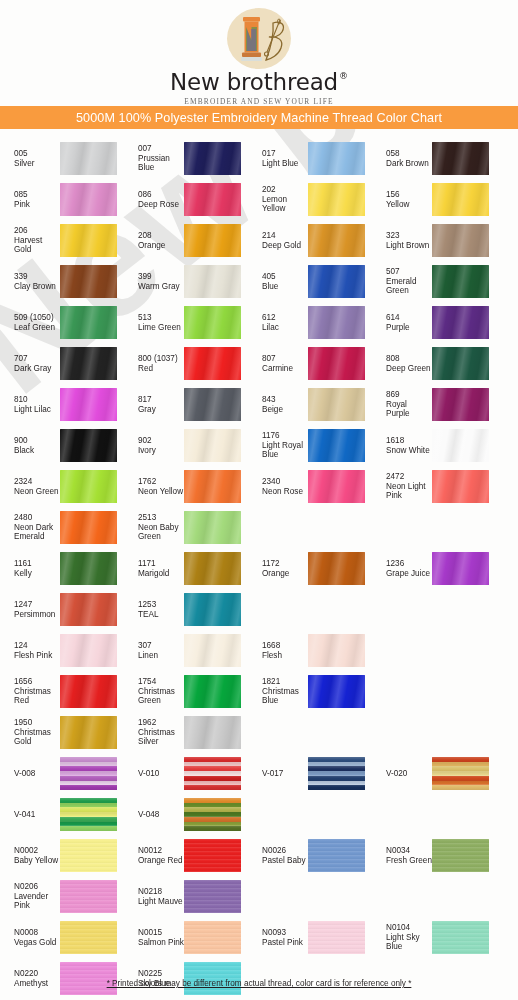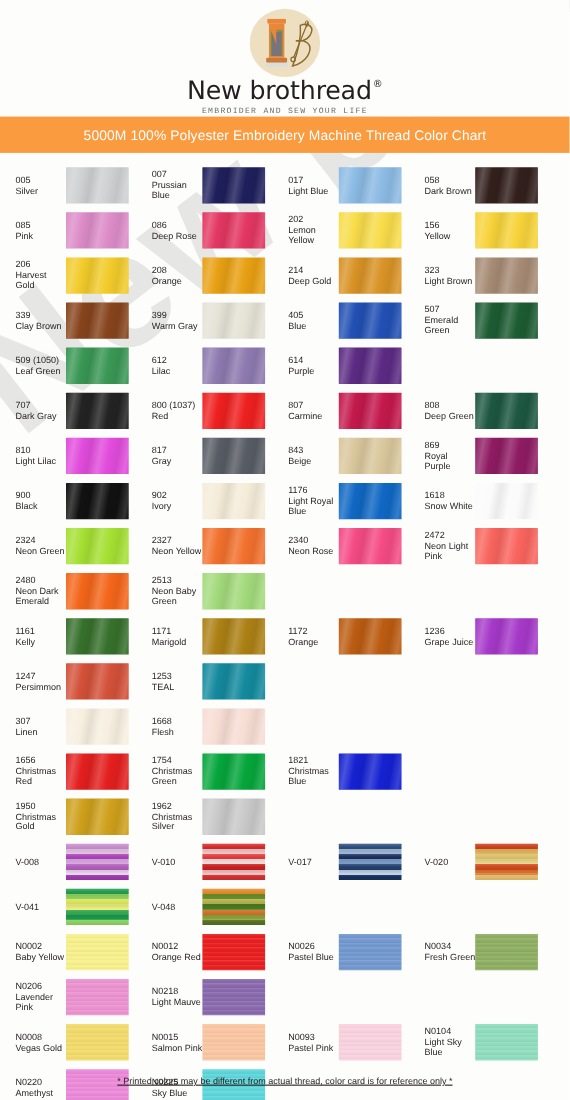--- a/index.html
+++ b/index.html
@@ -84,30 +84,30 @@
   }
   .brand-reg{
     font-family:"DejaVu Sans", sans-serif;
     font-size:9px;
     color:#231f20;
     margin-left:1px;
     margin-top:1px;
   }
   .brand-tagline{
     margin-top:3px;
-    font-family:Liberation Mono, monospace;
+    font-family:Liberation Serif, serif;
     font-size:7.4px;
     letter-spacing:1.15px;
     color:#6b6b6b;
   }
 
   
   .banner{
     position:relative;
-    height:33px;
+    height:23px;
     background:#f99b3e;
     display:flex;
     align-items:center;
     justify-content:center;
     z-index:8;
     text-align:right;
   }
   .banner-text{
     color:#ffffff;
     font-size:12.6px;
@@ -389,20 +389,29 @@
           <div class="cell-label">
             <span class="code">509 (1050)</span>
             <span class="nm">Leaf Green</span>
           </div>
           <div class="swatch " style="background: rgb(58, 151, 85);">
             <div class="sheen"></div>
           </div>
         </div>
         <div class="cell">
           <div class="cell-label">
+            <span class="code">513</span>
+            <span class="nm">Lime Green</span>
+          </div>
+          <div class="swatch " style="background: rgb(144, 216, 62);">
+            <div class="sheen"></div>
+          </div>
+        </div>
+        <div class="cell">
+          <div class="cell-label">
             <span class="code">612</span>
             <span class="nm">Lilac</span>
           </div>
           <div class="swatch " style="background: rgb(142, 122, 176);">
             <div class="sheen"></div>
           </div>
         </div>
         <div class="cell">
           <div class="cell-label">
             <span class="code">614</span>
@@ -532,21 +541,21 @@
           <div class="cell-label">
             <span class="code">2324</span>
             <span class="nm">Neon Green</span>
           </div>
           <div class="swatch " style="background: rgb(165, 224, 51);">
             <div class="sheen"></div>
           </div>
         </div>
         <div class="cell">
           <div class="cell-label">
-            <span class="code">2327</span>
+            <span class="code">1762</span>
             <span class="nm">Neon Yellow</span>
           </div>
           <div class="swatch " style="background: rgb(242, 113, 46);">
             <div class="sheen"></div>
           </div>
         </div>
         <div class="cell">
           <div class="cell-label">
             <span class="code">2340</span>
             <span class="nm">Neon Rose</span>
@@ -643,20 +652,29 @@
           <div class="swatch " style="background: rgb(20, 138, 158);">
             <div class="sheen"></div>
           </div>
         </div>
         <div class="cell empty"></div>
         <div class="cell empty"></div>
       </div>
       <div class="row">
         <div class="cell">
           <div class="cell-label">
+            <span class="code">124</span>
+            <span class="nm">Flesh Pink</span>
+          </div>
+          <div class="swatch " style="background: rgb(246, 214, 220);">
+            <div class="sheen"></div>
+          </div>
+        </div>
+        <div class="cell">
+          <div class="cell-label">
             <span class="code">307</span>
             <span class="nm">Linen</span>
           </div>
           <div class="swatch " style="background: rgb(247, 239, 224);">
             <div class="sheen"></div>
           </div>
         </div>
         <div class="cell">
           <div class="cell-label">
             <span class="code">1668</span>
@@ -788,21 +806,21 @@
             <span class="code">N0012</span>
             <span class="nm">Orange Red</span>
           </div>
           <div class="swatch flat" style="background: rgb(232, 31, 31);">
             <div class="sheen"></div>
           </div>
         </div>
         <div class="cell">
           <div class="cell-label">
             <span class="code">N0026</span>
-            <span class="nm">Pastel Blue</span>
+            <span class="nm">Pastel Baby</span>
           </div>
           <div class="swatch flat" style="background: rgb(114, 152, 206);">
             <div class="sheen"></div>
           </div>
         </div>
         <div class="cell">
           <div class="cell-label">
             <span class="code">N0034</span>
             <span class="nm">Fresh Green</span>
           </div>

